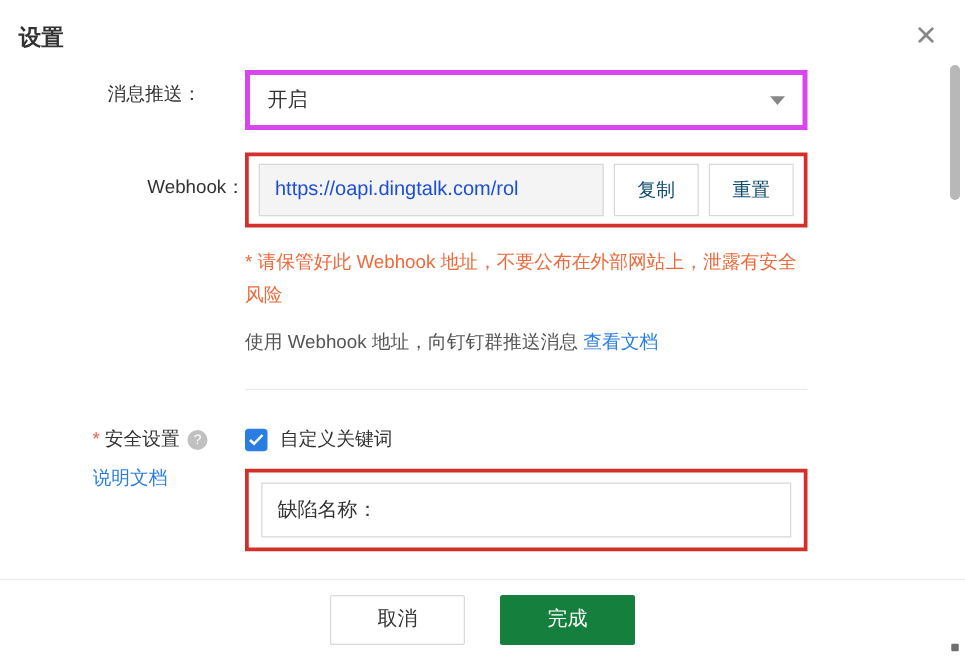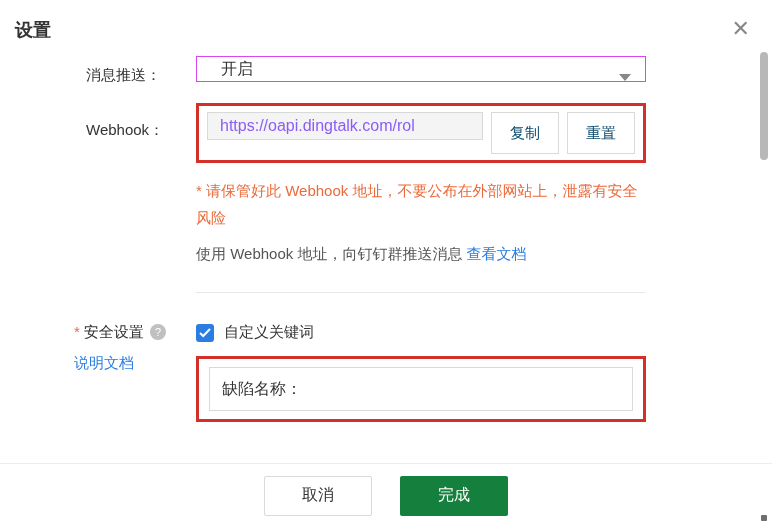--- a/index.html
+++ b/index.html
@@ -7,25 +7,25 @@
     .header { padding: 18px 15px 14px; font-size: 18px; font-weight: 600; }
     .close-btn { position: absolute; top: 16px; right: 22px; font-size: 22px; color: #888; cursor: pointer; font-weight: 300; }
     .scrollbar { position: absolute; right: 4px; top: 52px; width: 8px; height: 108px; background: #b8b8b8; border-radius: 4px; }
     .scroll-end { position: absolute; right: 5px; bottom: 6px; width: 6px; height: 6px; background: #6e6e6e; border-radius: 1px; }
     .content { padding: 0 24px 0 40px; }
     .row { display: flex; align-items: flex-start; margin-bottom: 0; }
     .label-col { width: 156px; padding-left: 46px; padding-top: 10px; font-size: 15px; color: #333; }
     .label-col .label-txt { display: inline; }
     .req-star { color: #e86452; margin-right: 4px; }
     .field-col { flex: 1; max-width: 450px; }
-    .select-wrap { position: relative; border: 1px solid #d946ef; height: 26px; display: flex; align-items: center; padding: 0 24px; font-size: 16px; color: #333; }
+    .select-wrap { position: relative; border: 4px solid #d946ef; height: 48px; display: flex; align-items: center; padding: 0 14px; font-size: 16px; color: #333; }
     .select-wrap::after { content: ""; position: absolute; right: 14px; top: 17px; border-left: 6px solid transparent; border-right: 6px solid transparent; border-top: 7px solid #888; }
     .row-push { margin-bottom: 18px; }
     .webhook-group { border: 3px solid #d4302a; padding: 6px 8px; display: flex; gap: 8px; margin-bottom: 14px; }
-    .webhook-input { flex: 1; height: 28px; background: #f4f4f4; border: 1px solid #d9d9d9; padding: 0 12px; font-size: 16px; color: #8b5cf6; display: flex; align-items: center; white-space: nowrap; overflow: hidden; }
+    .webhook-input { flex: 1; height: 42px; background: #f4f4f4; border: 1px solid #d9d9d9; padding: 0 12px; font-size: 16px; color: #1d4ed8; display: flex; align-items: center; white-space: nowrap; overflow: hidden; }
     .btn-sm { width: 68px; height: 42px; border: 1px solid #d9d9d9; background: #fff; font-size: 15px; color: #0c4a6e; display: flex; align-items: center; justify-content: center; cursor: pointer; }
     .warn-text { color: #ec6a3b; font-size: 15px; line-height: 1.8; margin-bottom: 14px; }
     .help-text { color: #555; font-size: 15px; margin-bottom: 28px; }
     .doc-link { color: #2a7de1; cursor: pointer; }
     .divider { height: 1px; background: #e8e8e8; margin: 0 0 30px 0; }
     .sec-label-col { width: 156px; padding-left: 34px; font-size: 15px; }
     .sec-help-icon { display: inline-block; width: 16px; height: 16px; border-radius: 50%; background: #c0c0c0; color: #fff; font-size: 11px; text-align: center; line-height: 16px; margin-left: 2px; vertical-align: 1px; }
     .spec-doc { margin-top: 12px; font-size: 15px; }
     .check-row { display: flex; align-items: center; font-size: 15px; color: #333; margin-bottom: 14px; }
     .checkbox { width: 18px; height: 18px; border-radius: 3px; background: #2a7de1; margin-right: 10px; display: flex; align-items: center; justify-content: center; }
@@ -50,21 +50,21 @@
   <div class="row row-push">
     <div class="label-col"><span class="label-txt">消息推送：</span></div>
     <div class="field-col">
       <div class="select-wrap">
         <span>开启</span>
       </div>
     </div>
   </div>
 
   <div class="row">
-    <div class="label-col" style="padding-top:18px;"><span class="label-txt">Webhook：</span></div>
+    <div class="label-col" style="padding-top:18px;text-align:right;"><span class="label-txt">Webhook：</span></div>
     <div class="field-col">
       <div class="webhook-group">
         <div class="webhook-input">https://oapi.dingtalk.com/rol</div>
         <div class="btn-sm">复制</div>
         <div class="btn-sm">重置</div>
       </div>
       <div class="warn-text">* 请保管好此 Webhook 地址，不要公布在外部网站上，泄露有安全风险</div>
       <div class="help-text">
         <span>使用 Webhook 地址，向钉钉群推送消息 </span><span class="doc-link">查看文档</span>
       </div>

